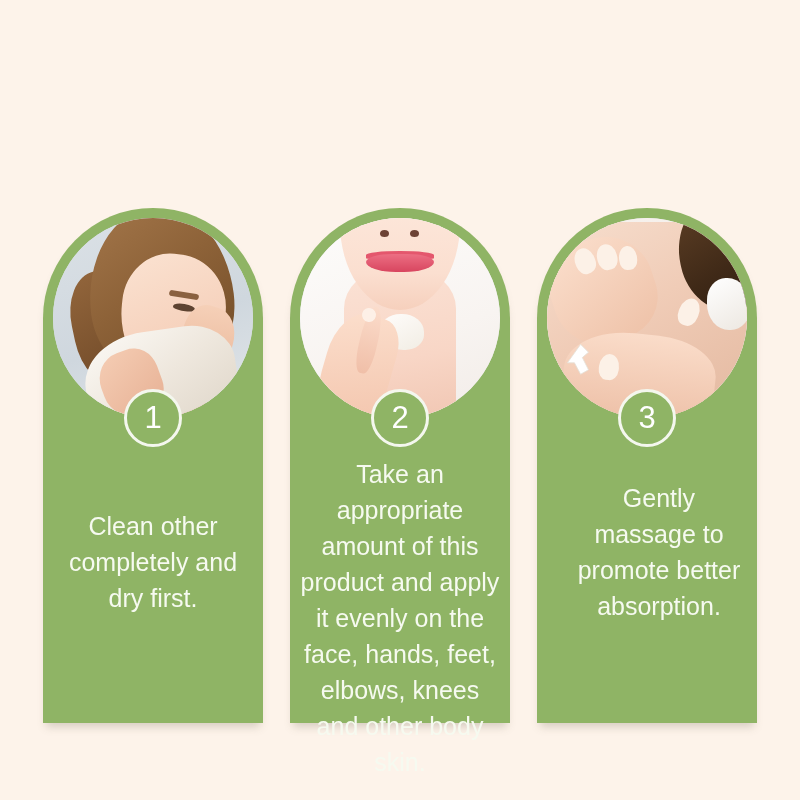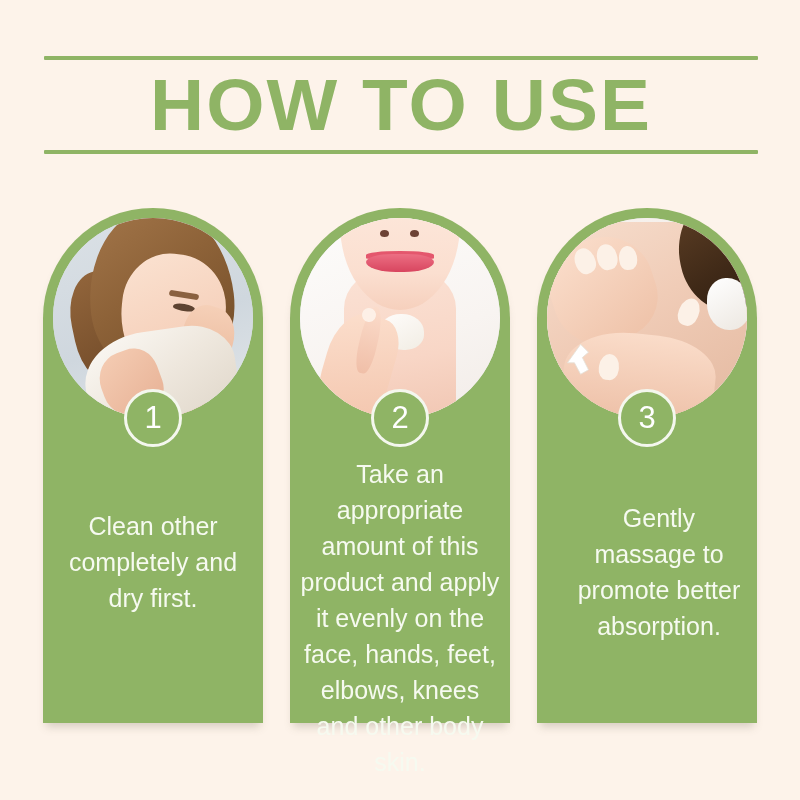--- a/index.html
+++ b/index.html
@@ -111,21 +111,21 @@
     right: 8px;
     color: #f6faf0;
     font-size: 25px;
     line-height: 36px;
     text-align: center;
     font-family: "Liberation Sans", sans-serif;
     font-weight: 400;
   }
   .card-1 .card-text { top: 300px; }
   .card-2 .card-text { top: 248px; }
-  .card-3 .card-text { top: 292px; margin-left: 24px; }
+  .card-3 .card-text { top: 272px; margin-left: 24px; }
 
   
 
   
   .p1-bg {
     position: absolute; inset: 0;
     background: linear-gradient(160deg,#dbe1e6 0%,#cfd7de 55%,#e3e7ea 100%);
   }
   .p1-hair {
     position: absolute; left: 18%; top: -6%;
@@ -324,25 +324,20 @@
   .p3-arrow {
     position: absolute; left: 8%; top: 56%;
     width: 22%; height: 24%;
   }
 </style>
 </head>
 <body>
 
 <div class="poster">
 
-  <div class="title-block">
-    <div class="rule rule-top"></div>
-    <div class="title-text">HOW TO USE</div>
-    <div class="rule rule-bottom"></div>
-  </div>
 
   <div class="cards">
 
     <div class="card card-1">
       <div class="card-photo">
         <div class="photo-art">
           <div class="p1-bg"></div>
           <div class="p1-hairback"></div>
           <div class="p1-hair"></div>
           <div class="p1-face"></div>

